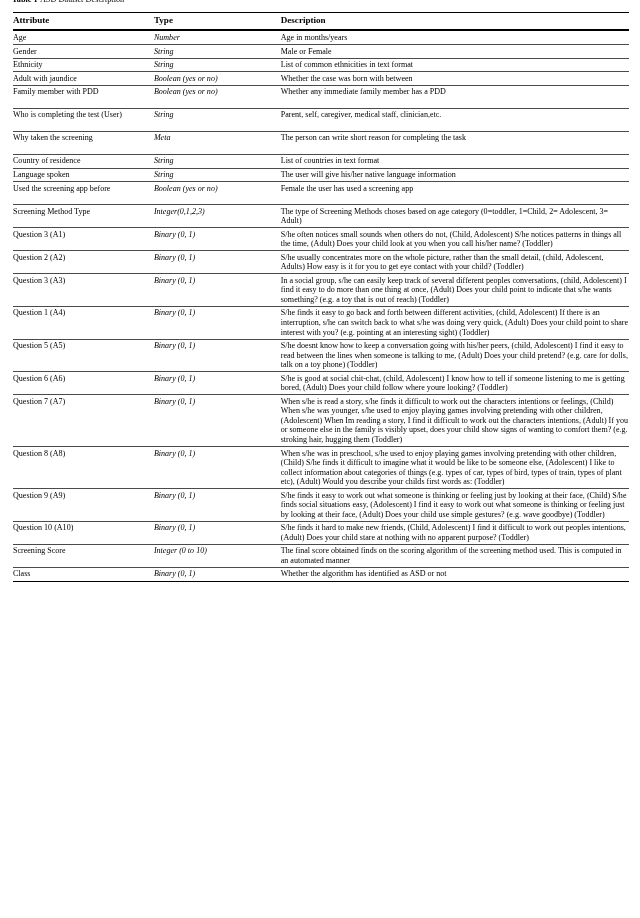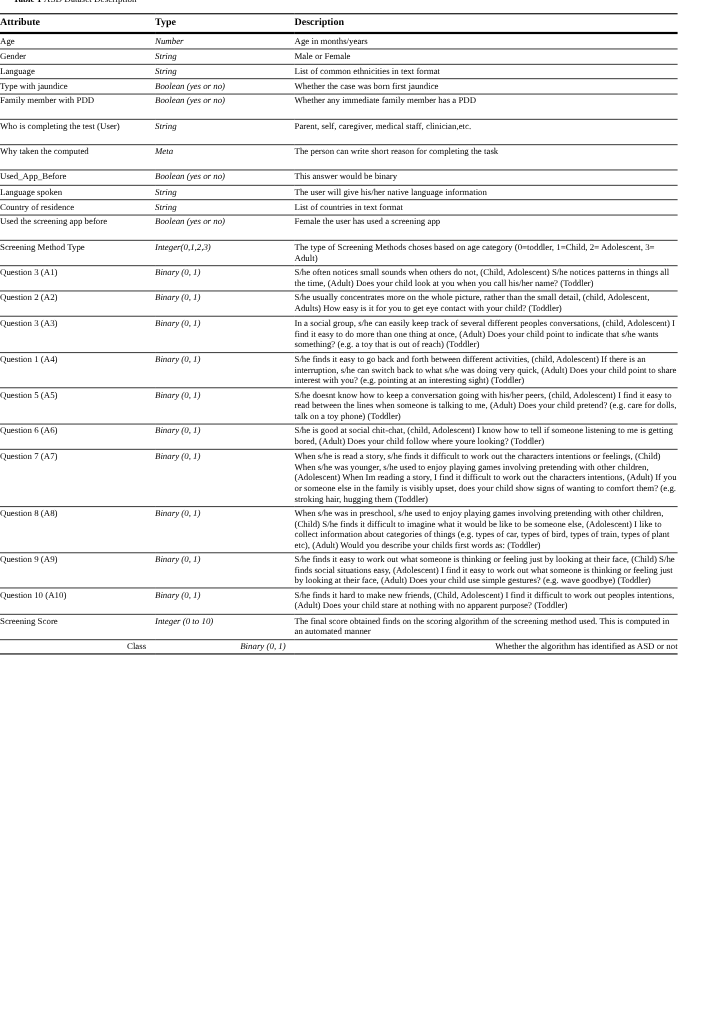--- a/index.html
+++ b/index.html
@@ -36,21 +36,21 @@
     font-weight: bold;
   }
   .caption .cap-text {
     font-weight: normal;
   }
 
   
   table.asd {
     position: absolute;
     top: 12px;
-    left: 0;
+    left: 13px;
     width: 616px;
     border-collapse: collapse;
     font-size: 8.05px;
     line-height: 9.55px;
   }
 
   table.asd td, table.asd th {
     vertical-align: top;
     padding: 1.4px 0 1.6px 0;
     text-align: left;
@@ -77,21 +77,20 @@
     padding-top: 2.2px !important;
   }
   tbody tr td {
     border-top: 0.55px solid #4a4a4a;
   }
   tbody tr.first-body td {
     border-top: 2.6px double #000;
   }
   tbody tr.last-row td {
     border-bottom: 1.05px solid #000;
-    text-align: right;
   }
 
   
   .just {
     text-align: justify;
     text-justify: inter-word;
     hyphens: manual;
     margin-left: 27px;
   }
   .just-attr {
@@ -137,74 +136,67 @@
           <td class="col-desc just">Age in months/years</td>
         </tr>
         <tr>
           <td class="col-attr">Gender</td>
           <td class="col-type">
             <span class="type-wide">String</span>
           </td>
           <td class="col-desc just">Male or Female</td>
         </tr>
         <tr>
-          <td class="col-attr">Language</td>
+          <td class="col-attr">Ethnicity</td>
           <td class="col-type">
             <span class="type-wide">String</span>
           </td>
           <td class="col-desc just">List of common ethnicities in text format</td>
         </tr>
         <tr>
-          <td class="col-attr">Type with jaundice</td>
+          <td class="col-attr">Adult with jaundice</td>
           <td class="col-type">
             <span class="type-wide">Boolean   (yes or no)</span>
           </td>
-          <td class="col-desc just">Whether the case was born first jaundice</td>
+          <td class="col-desc just">Whether the case was born with between</td>
         </tr>
         <tr>
           <td class="col-attr just-attr">Family member with PDD</td>
           <td class="col-type">
             <span class="type-wide">Boolean   (yes or no)</span>
           </td>
           <td class="col-desc just">Whether any immediate family member has a PDD</td>
         </tr>
         <tr>
           <td class="col-attr just-attr">Who is completing the test (User)</td>
           <td class="col-type">
             <span class="type-wide">String</span>
           </td>
           <td class="col-desc just">Parent, self, caregiver, medical staff, clinician,etc.</td>
         </tr>
         <tr>
-          <td class="col-attr just-attr">Why taken the computed</td>
+          <td class="col-attr just-attr">Why taken the screening</td>
           <td class="col-type">
             <span class="type-wide">Meta</span>
           </td>
           <td class="col-desc just">The person can write short reason for completing the task</td>
         </tr>
         <tr>
-          <td class="col-attr">Used_App_Before</td>
-          <td class="col-type">
-            <span class="type-wide">Boolean   (yes or no)</span>
-          </td>
-          <td class="col-desc just">This answer would be binary</td>
+          <td class="col-attr">Country of residence</td>
+          <td class="col-type">
+            <span class="type-wide">String</span>
+          </td>
+          <td class="col-desc just">List of countries in text format</td>
         </tr>
         <tr>
           <td class="col-attr">Language spoken</td>
           <td class="col-type">
             <span class="type-wide">String</span>
           </td>
           <td class="col-desc just">The user will give his/her native language information</td>
-        </tr>
-        <tr>
-          <td class="col-attr">Country of residence</td>
-          <td class="col-type">
-            <span class="type-wide">String</span>
-          </td>
-          <td class="col-desc just">List of countries in text format</td>
         </tr>
         <tr>
           <td class="col-attr just-attr">Used the screening app before</td>
           <td class="col-type">
             <span class="type-wide">Boolean (yes or no)</span>
           </td>
           <td class="col-desc just">Female the user has used a screening app</td>
         </tr>
         <tr>
           <td class="col-attr just-attr">Screening Method Type</td>

